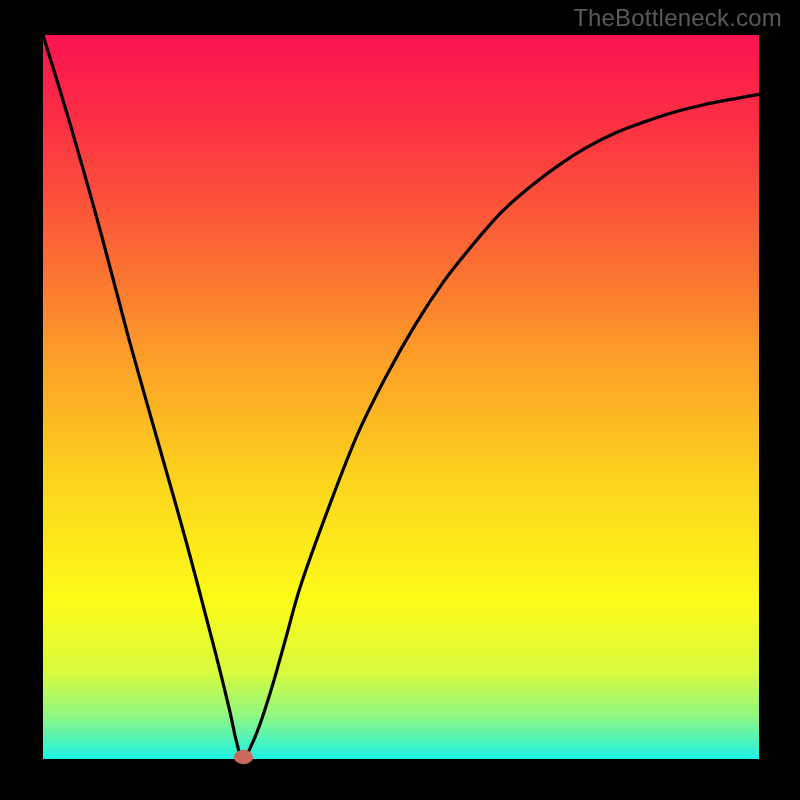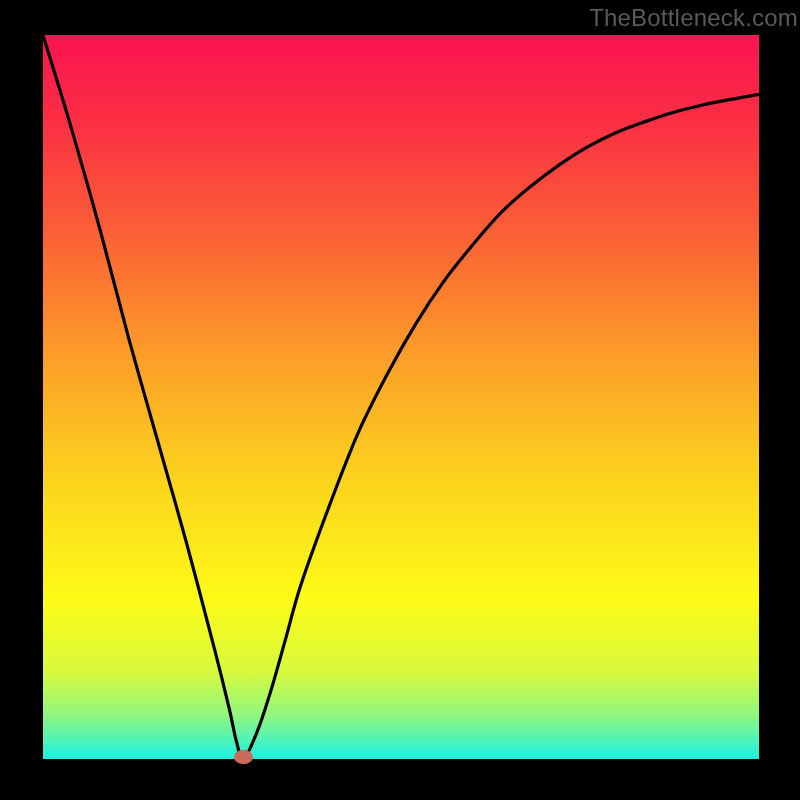--- a/index.html
+++ b/index.html
@@ -11,21 +11,21 @@
     overflow: hidden;
   }
   .chart-wrapper {
     position: relative;
     width: 800px;
     height: 800px;
   }
   .watermark {
     position: absolute;
     top: 4px;
-    right: 2px;
+    right: 18px;
     font-family: Arial, Helvetica, sans-serif;
     font-size: 24px;
     color: #5a5a5a;
     font-weight: 500;
     letter-spacing: 0.2px;
     z-index: 3;
     user-select: none;
   }
   svg {
     display: block;

